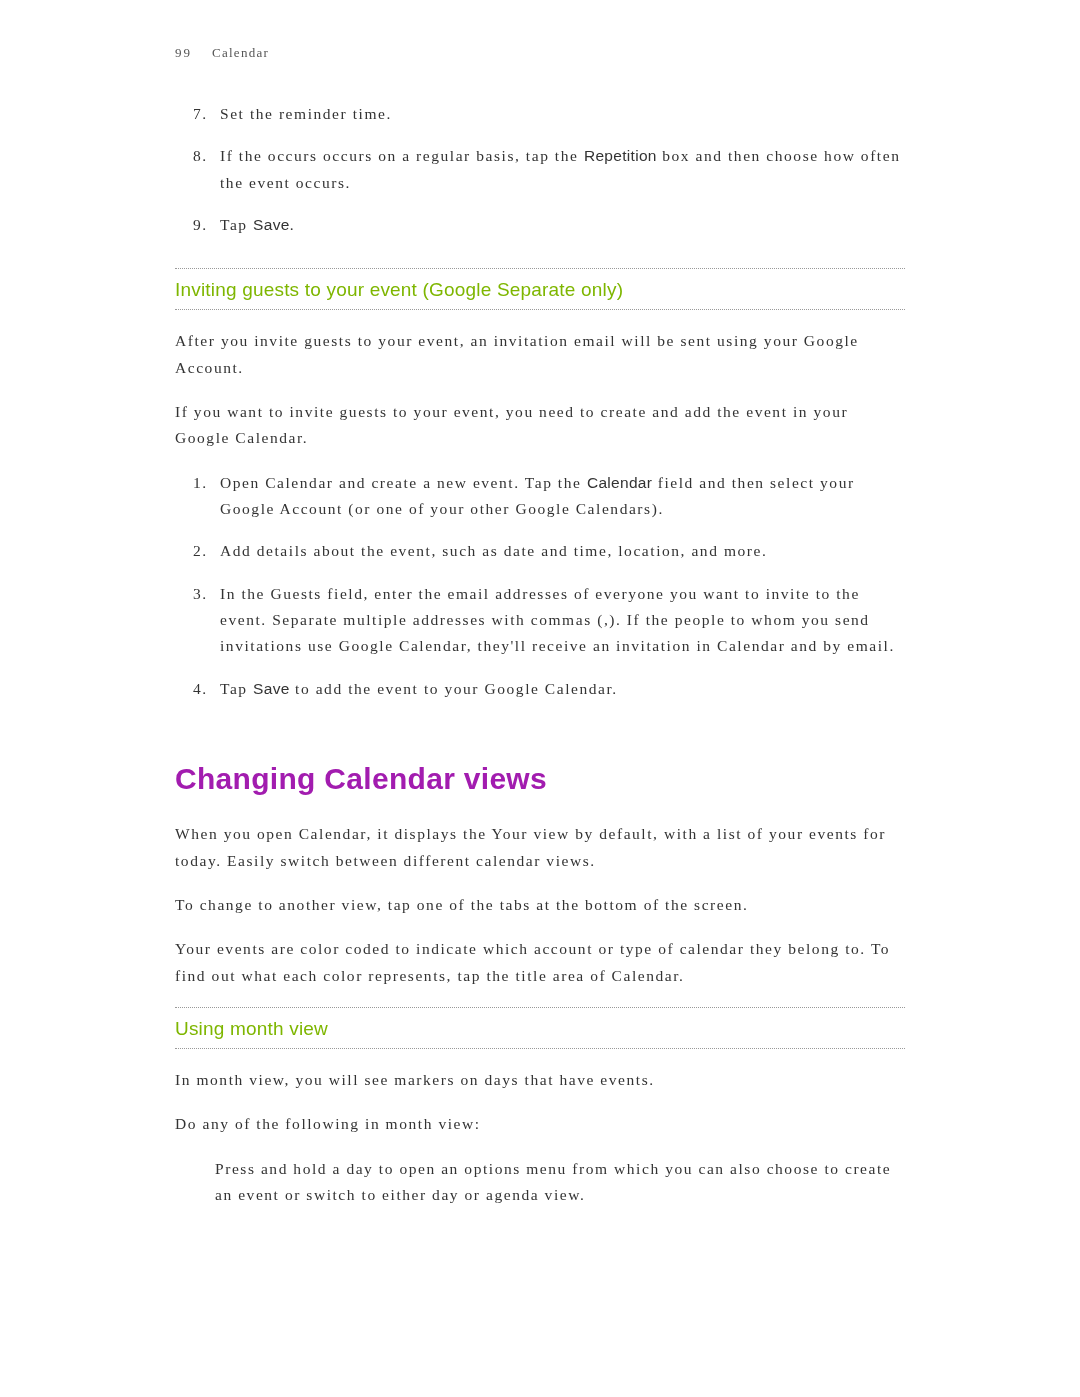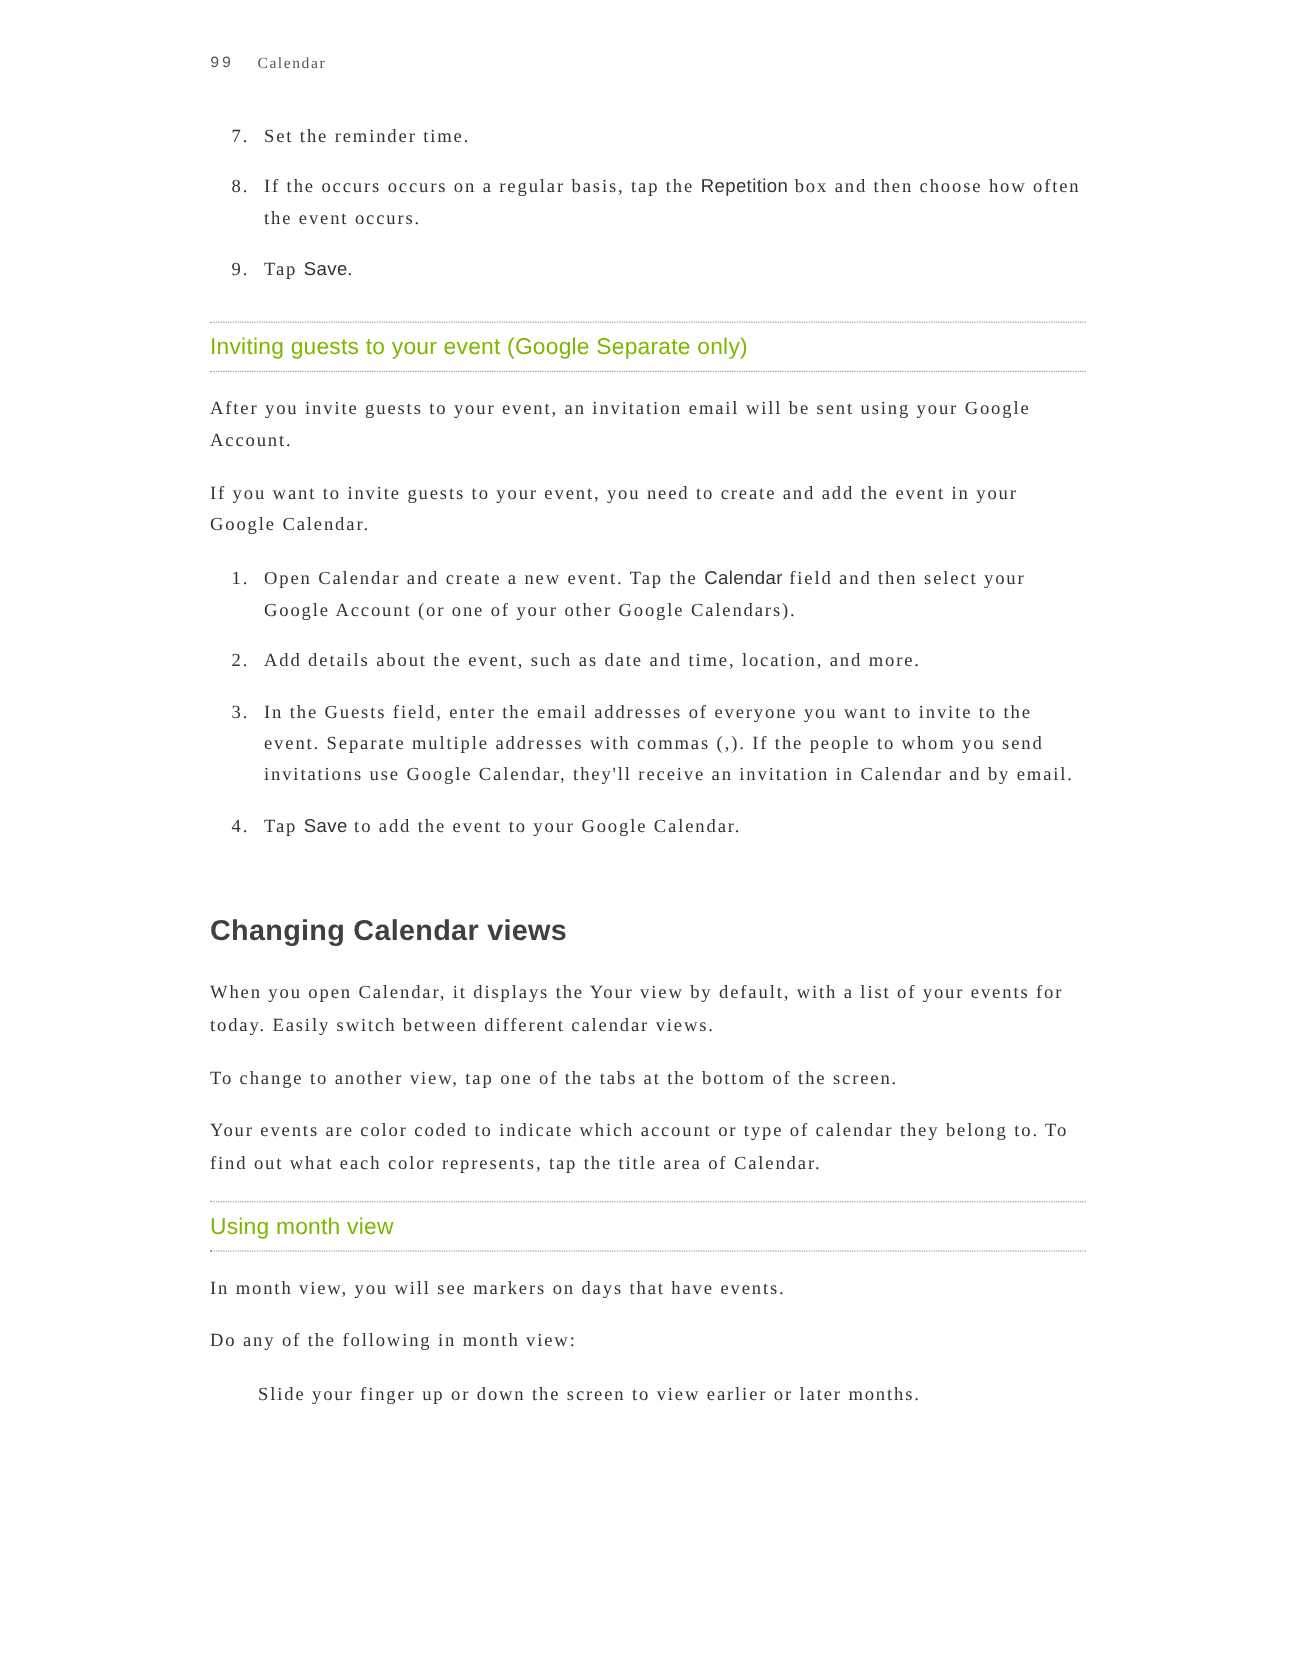--- a/index.html
+++ b/index.html
@@ -18,21 +18,20 @@
     }
     .header {
       display: flex;
       gap: 20px;
       font-size: 13px;
       margin-bottom: 40px;
       color: #555;
     }
     .page-num {
       letter-spacing: 0.15em;
-      font-family: Liberation Mono, monospace;
     }
     .chapter-name {
       letter-spacing: 0.1em;
     }
     .ordered-list {
       list-style: none;
       counter-reset: item 6;
       margin-bottom: 30px;
     }
     .ordered-list.fresh {
@@ -67,23 +66,23 @@
       font-weight: normal;
       letter-spacing: 0.01em;
     }
     .body-text {
       font-size: 15.5px;
       line-height: 1.7;
       margin-bottom: 18px;
       letter-spacing: 0.1em;
     }
     .main-heading {
-      color: #404040;
+      color: #a21caf;
       font-family: Arial, Helvetica, sans-serif;
-      font-size: 24px;
+      font-size: 30px;
       font-weight: bold;
       letter-spacing: 0.01em;
       margin-top: 60px;
       margin-bottom: 25px;
     }
     .bullet-list {
       list-style: none;
       margin-bottom: 30px;
     }
     .bullet-list li {
@@ -142,14 +141,14 @@
 <p class="body-text">Your events are color coded to indicate which account or type of calendar they belong to. To find out what each color represents, tap the title area of Calendar.</p>
 
 <div class="section-heading-wrap">
   <h3 class="section-heading">Using month view</h3>
 </div>
 
 <p class="body-text">In month view, you will see markers on days that have events.</p>
 <p class="body-text">Do any of the following in month view:</p>
 
 <ul class="bullet-list">
-  <li>Slide your finger up or down the screen to view earlier or later months.</li>
+  <li>Press and hold a day to open an options menu from which you can also choose to create an event or switch to either day or agenda view.</li>
 </ul>
 
 </body></html>

